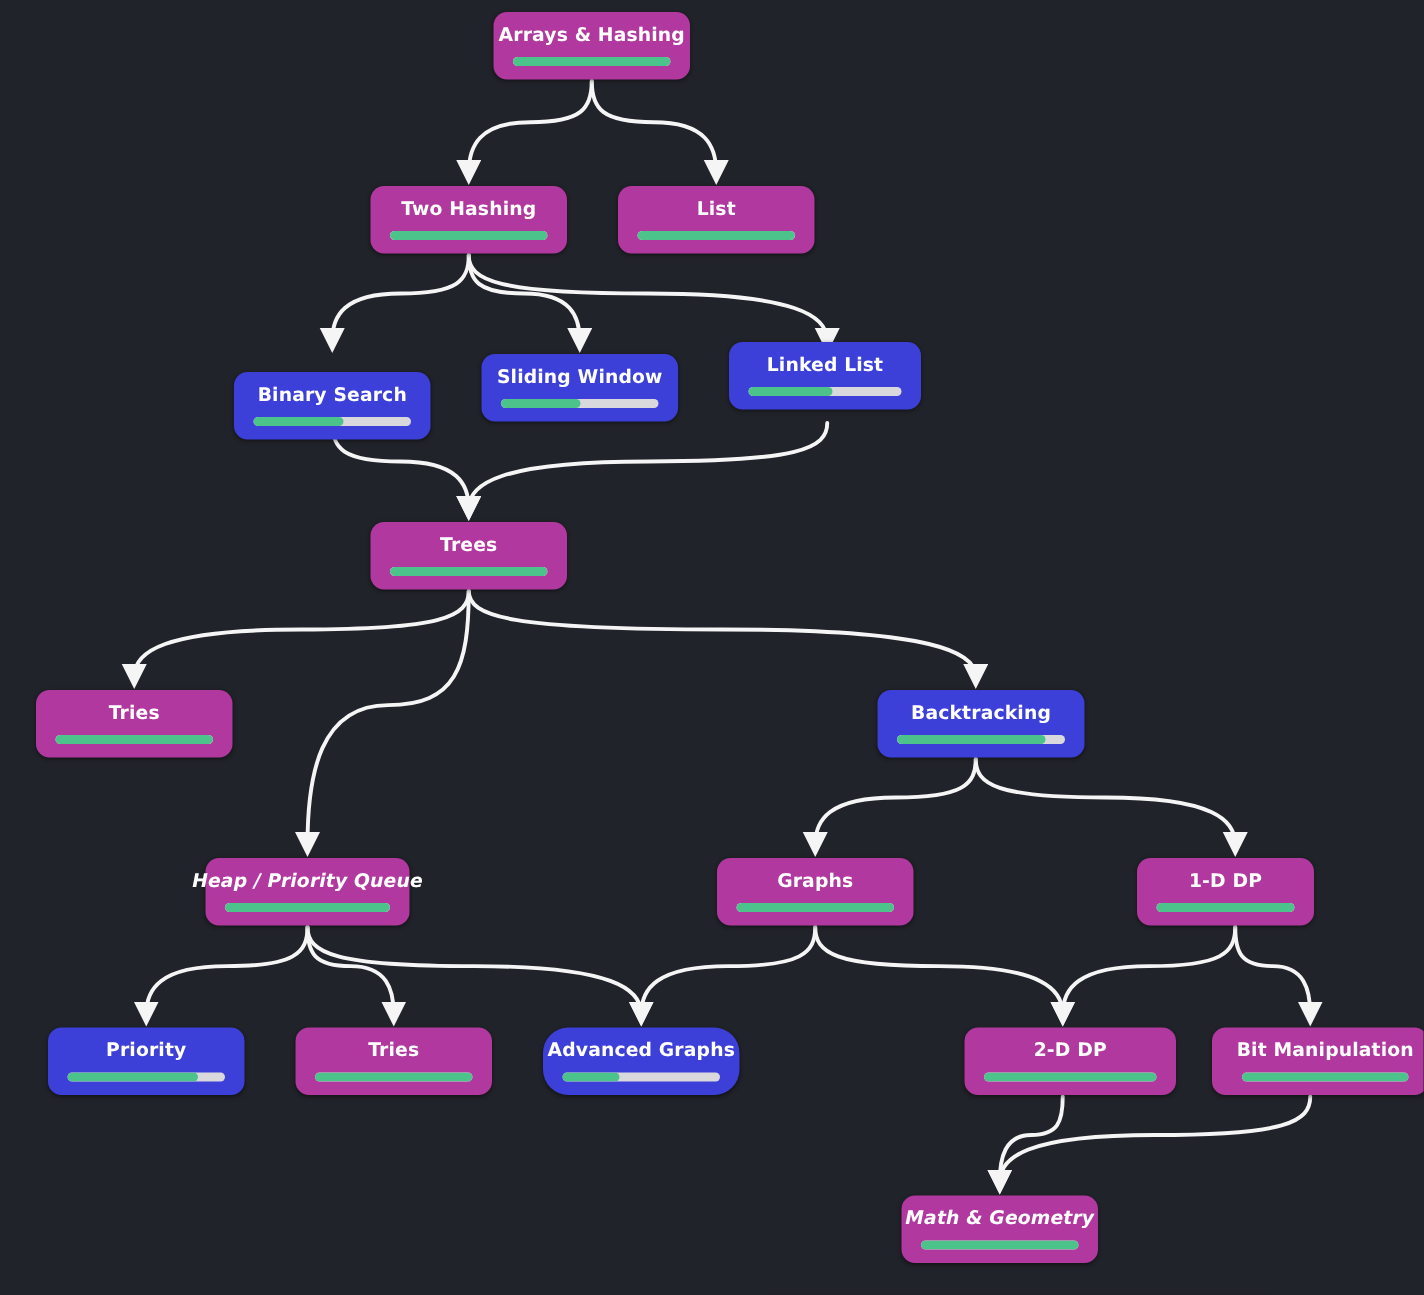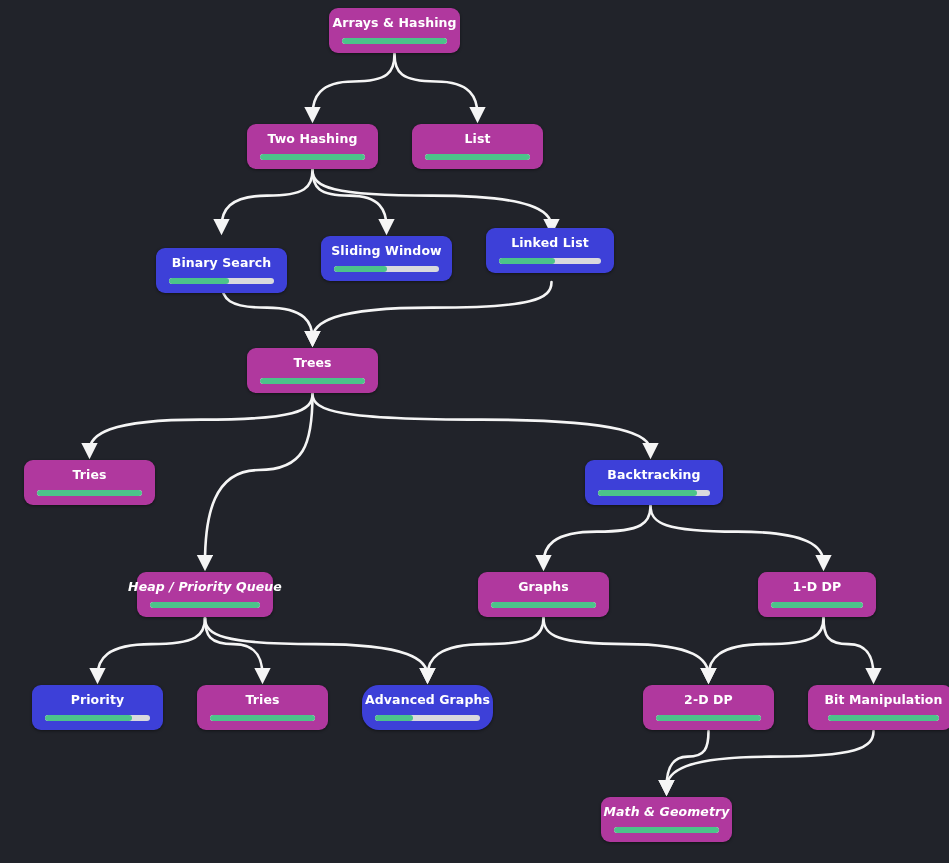--- a/index.html
+++ b/index.html
@@ -179,21 +179,21 @@
         <div class="progress-track">
           <div class="progress-fill" style="width: 100%;"></div>
         </div>
       </div>
       <div class="node blue" style="left: 362px; top: 685px; width: 131px; border-radius: 17px;">
         <div class="node-label">Advanced Graphs</div>
         <div class="progress-track">
           <div class="progress-fill" style="width: 36%;"></div>
         </div>
       </div>
-      <div class="node purple" style="left: 643px; top: 685px; width: 131px;">
+      <div class="node purple" style="left: 643px; top: 685px; width: 141px;">
         <div class="node-label">2-D DP</div>
         <div class="progress-track">
           <div class="progress-fill" style="width: 100%;"></div>
         </div>
       </div>
       <div class="node purple" style="left: 808px; top: 685px; width: 144px; padding-left: 20px;">
         <div class="node-label">Bit Manipulation</div>
         <div class="progress-track">
           <div class="progress-fill" style="width: 100%;"></div>
         </div>

